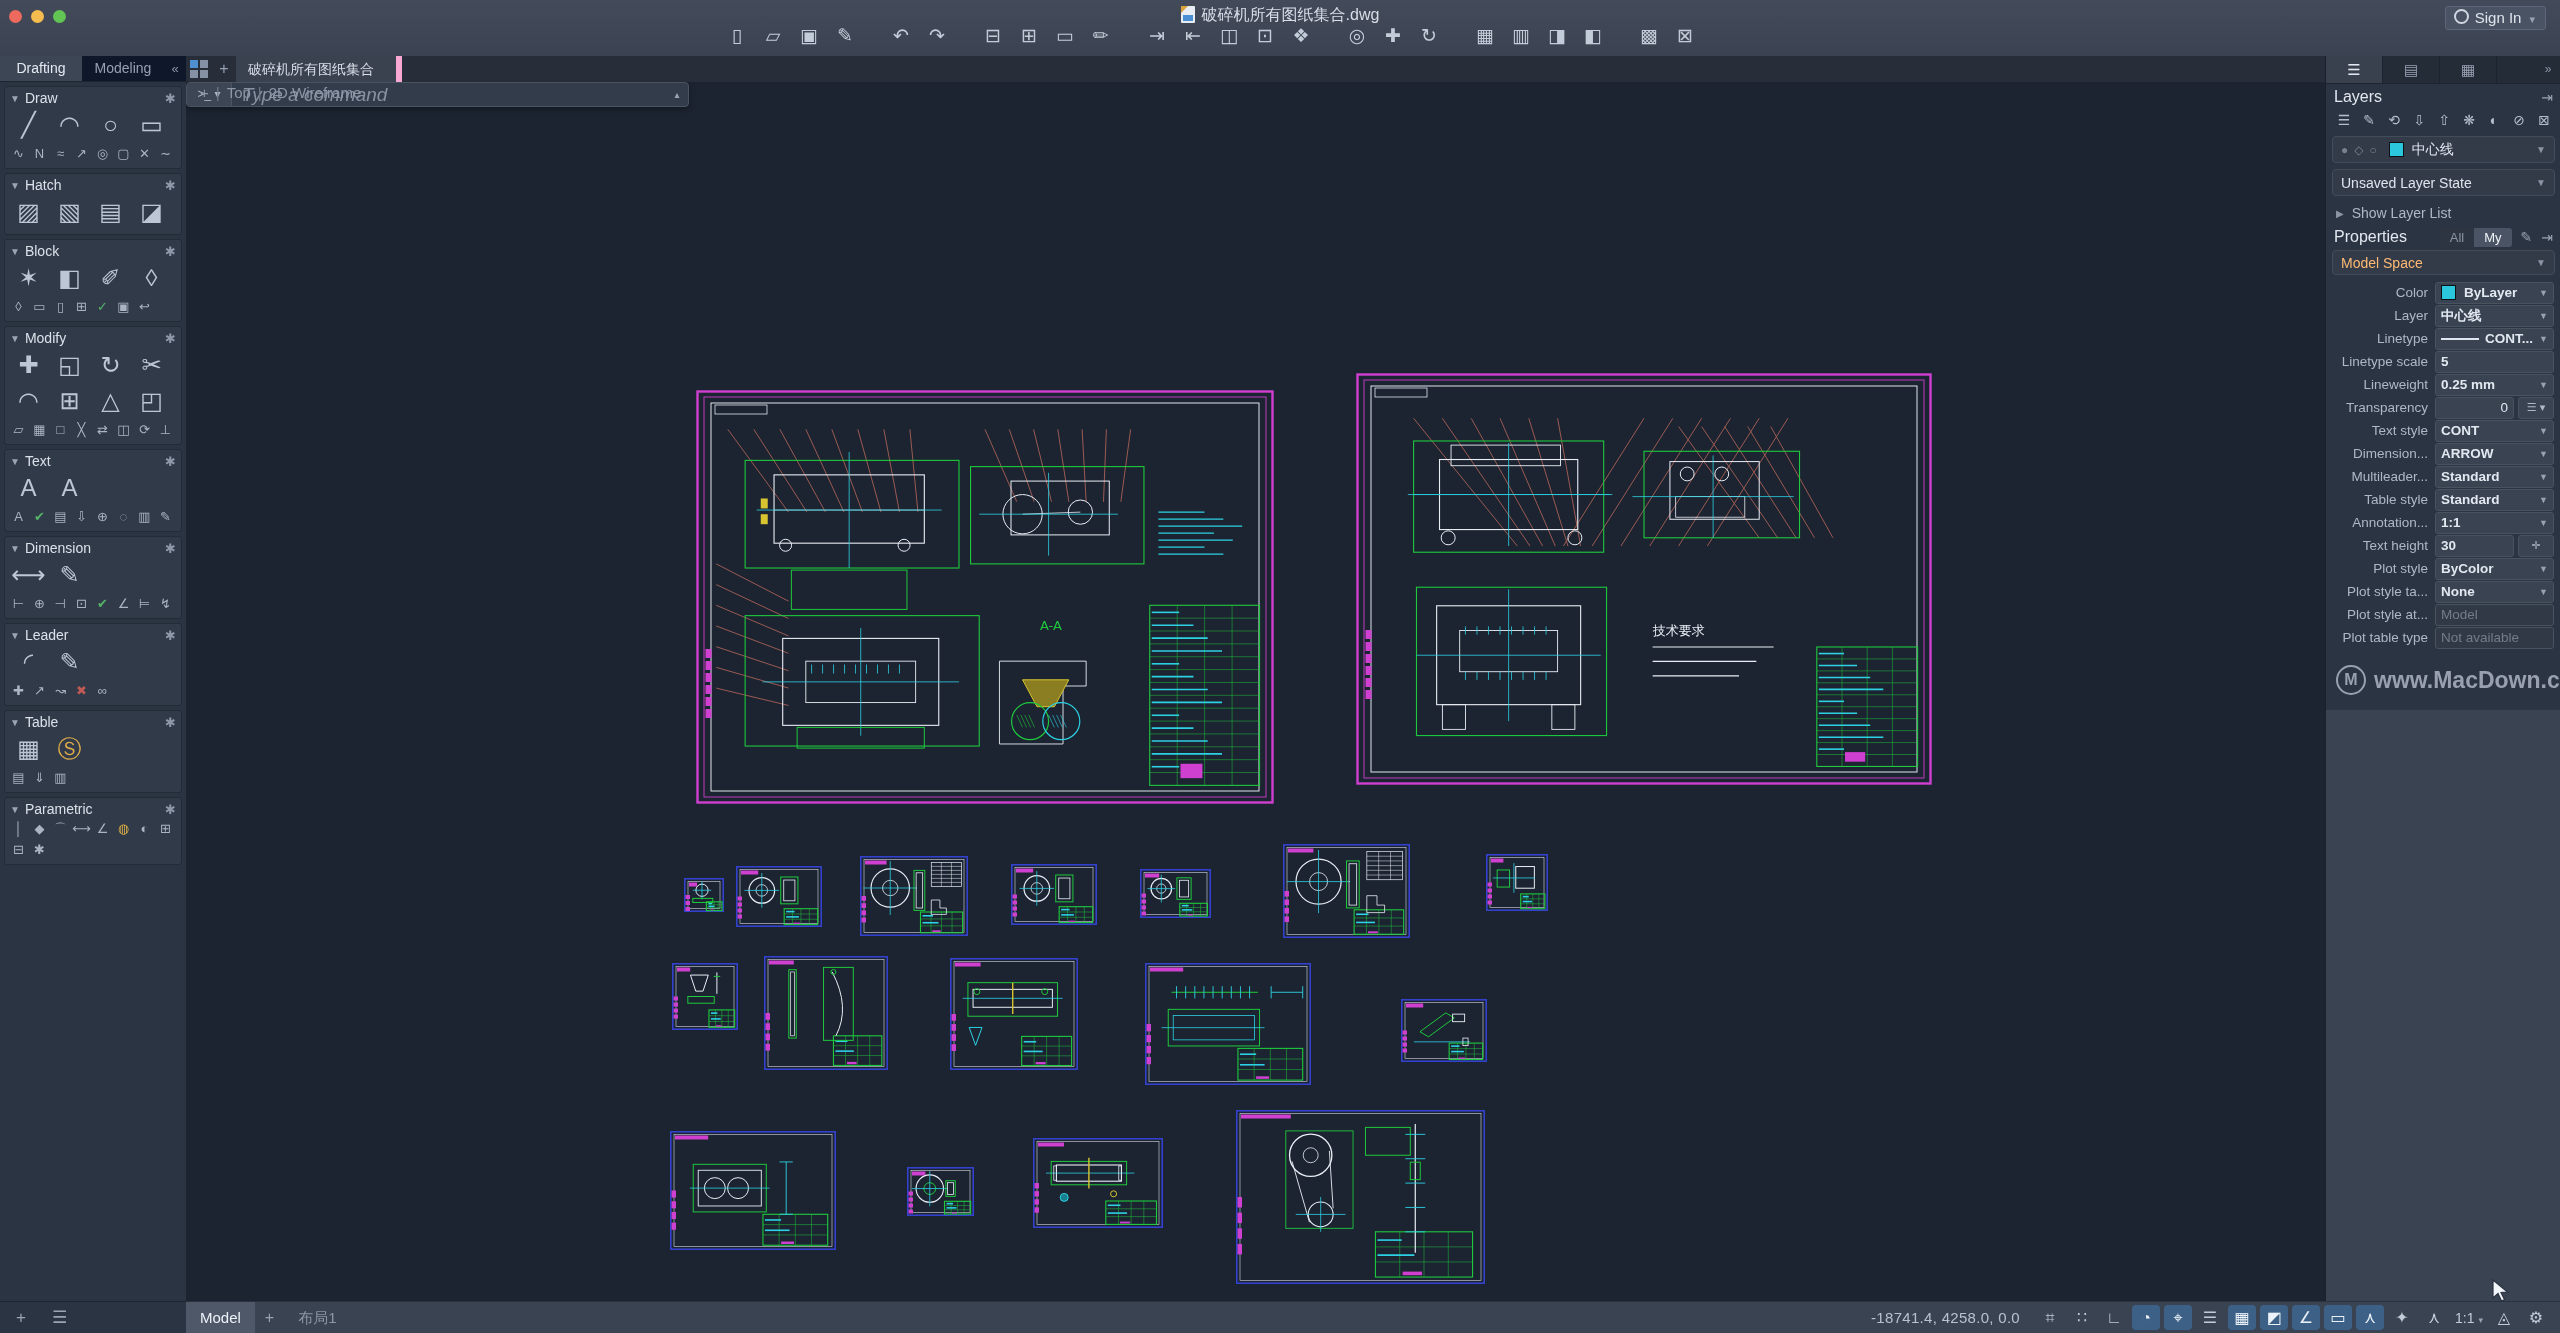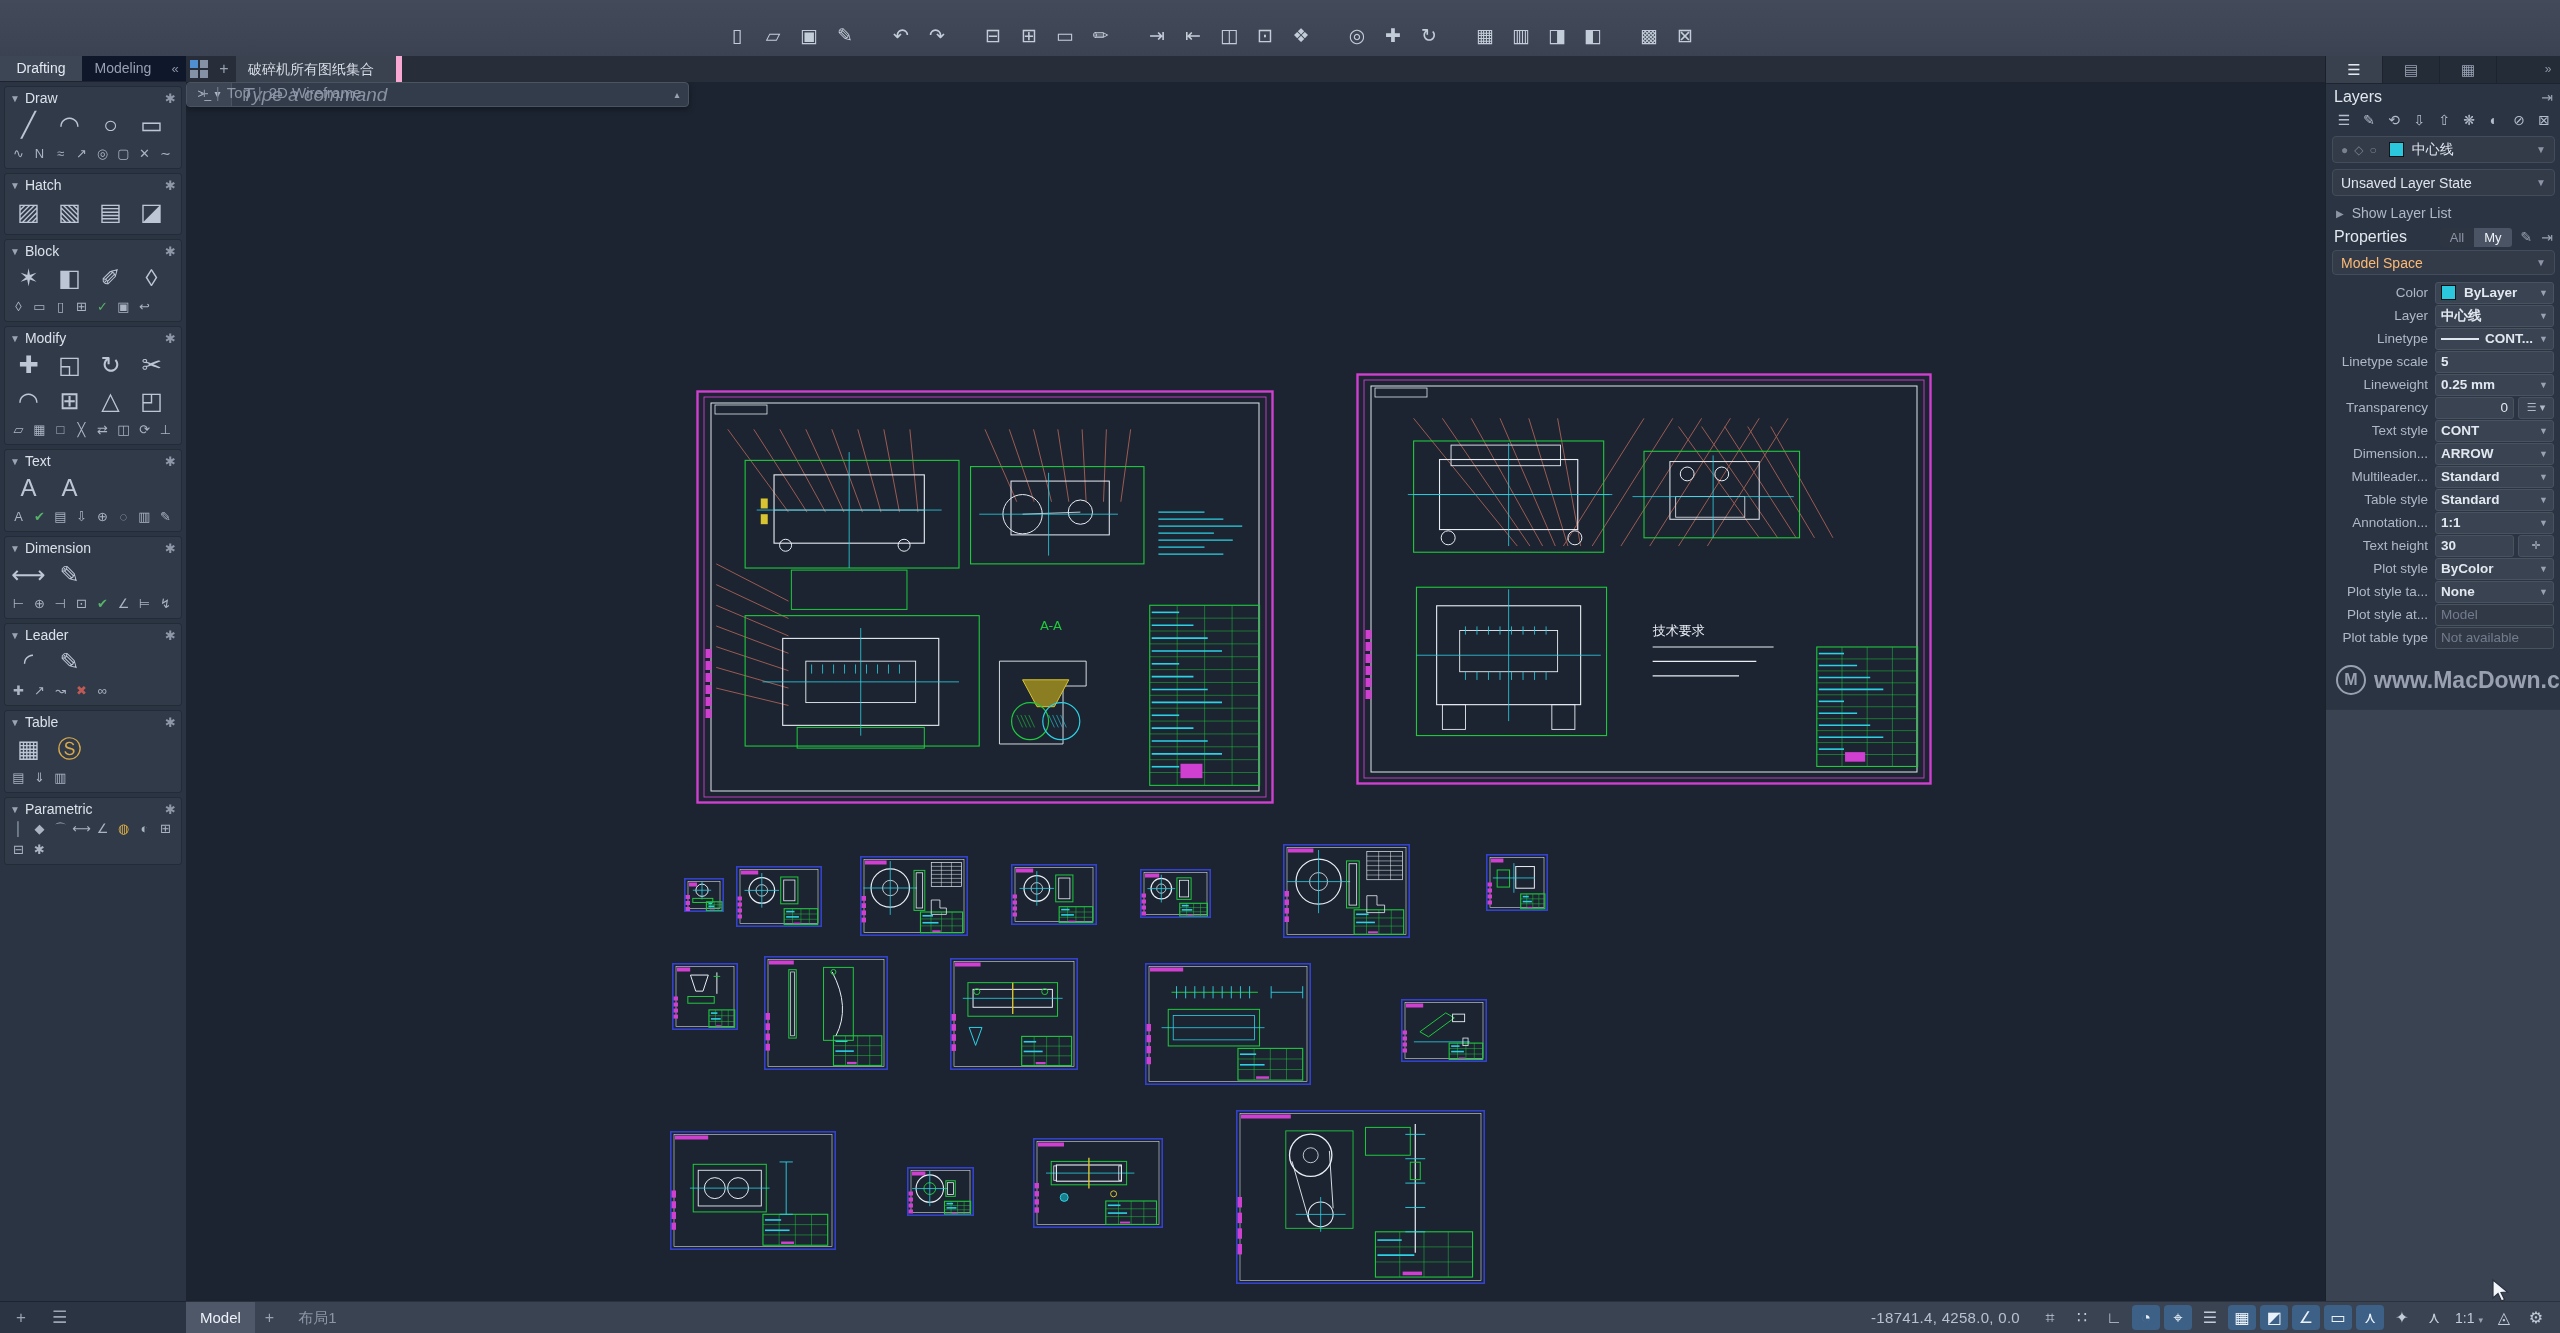--- a/index.html
+++ b/index.html
@@ -102,20 +102,25 @@
   #anno-scale{color:#c3ccd8;font-size:14px;padding:0 3px;}
   #anno-scale .caret{font-size:9px;color:#98a2b2;margin-left:4px;}
   #cursor-arrow{left:2489px;top:1278px;z-index:60;}
 </style>
 </head>
 <body>
 
 <div id="stage">
 
   <div id="titlebar" class="abs">
+    <div id="title-row" class="abs">
+      <div class="abs" style="left:9px;top:5px;"><span class="tlight" style="background:#ee6a5f"></span><span class="tlight" style="background:#f5bd4f"></span><span class="tlight" style="background:#61c454"></span></div>
+      <div id="doc-title" class="abs"><span class="dwgicon"></span><span>破碎机所有图纸集合.dwg</span></div>
+      <div id="signin" class="abs"><span class="person"></span><span>Sign In</span><span class="caret">▾</span></div>
+    </div>
     <div id="toolbar-groups" class="abs">
         <div class="tbgroup">
           <div class="tbicon">▯</div>
           <div class="tbicon">▱</div>
           <div class="tbicon">▣</div>
           <div class="tbicon">✎</div>
         </div>
         <div class="tbgroup">
           <div class="tbicon">↶</div>
           <div class="tbicon">↷</div>

